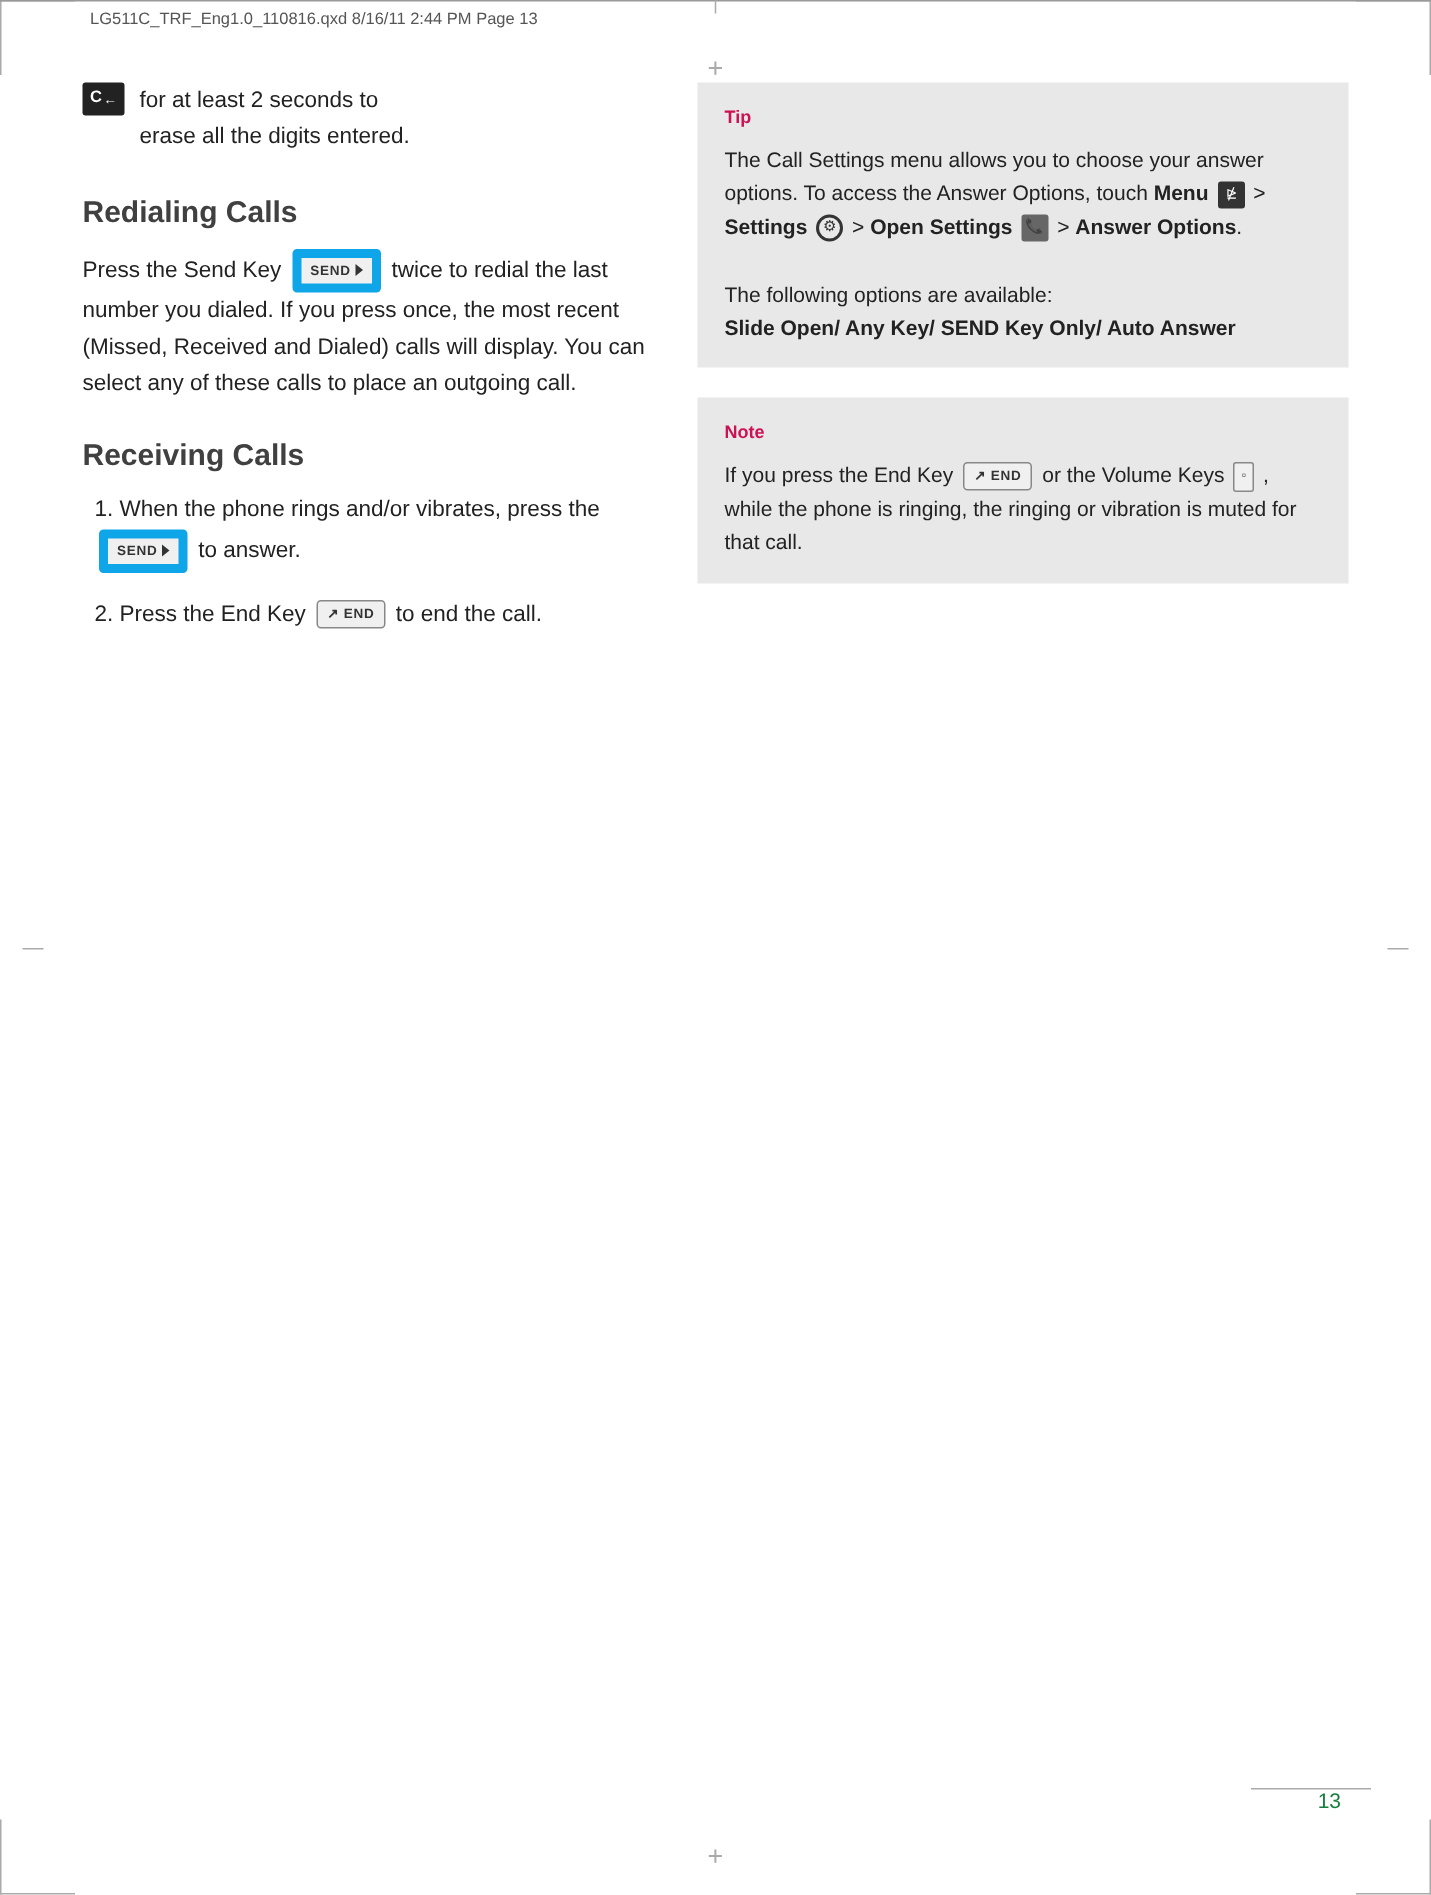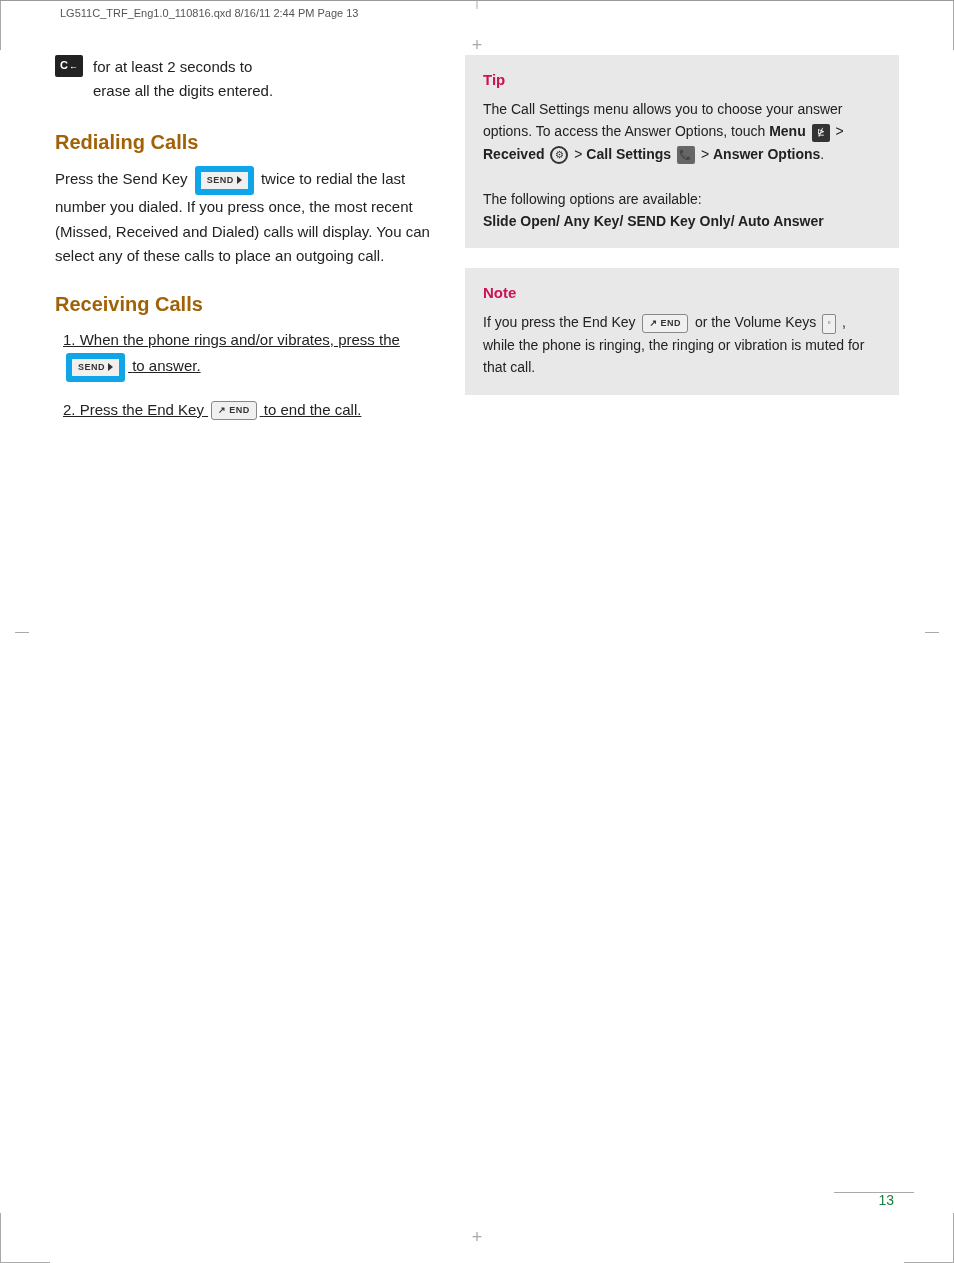--- a/index.html
+++ b/index.html
@@ -90,21 +90,21 @@
       flex-shrink: 0;
     }
 
     .intro-line {
       font-size: 15px;
       line-height: 1.6;
     }
 
     
     .section-heading {
-      color: #a16207;
+      color: #404040;
       font-size: 20px;
       font-weight: bold;
       margin-bottom: 12px;
       margin-top: 4px;
     }
 
     
     .body-text {
       font-size: 15px;
       line-height: 1.65;
@@ -163,38 +163,37 @@
       list-style: none;
       padding: 0;
     }
 
     .numbered-list li {
       display: flex;
       gap: 8px;
       margin-bottom: 16px;
       font-size: 15px;
       line-height: 1.65;
-      text-decoration: underline;
     }
 
     .list-num {
       flex-shrink: 0;
       font-weight: normal;
     }
 
     
     .tip-box {
       background: #e8e8e8;
       padding: 16px 18px;
       margin-bottom: 20px;
     }
 
     .tip-title {
       color: #cc1155;
-      font-size: 15px;
+      font-size: 12px;
       font-weight: bold;
       margin-bottom: 10px;
     }
 
     .tip-text {
       font-size: 14px;
       line-height: 1.6;
     }
 
     .tip-text strong {
@@ -426,23 +425,23 @@
 
     </div>
 
     <div class="right-column">
 
       <div class="tip-box">
         <div class="tip-title">Tip</div>
         <div class="tip-text">
           <span>The Call Settings menu allows you to choose your answer options. To access the Answer Options, touch <strong>Menu</strong> </span>
           <span class="menu-icon">⋭</span>
-          <span> &gt; <strong>Received</strong> </span>
+          <span> &gt; <strong>Settings</strong> </span>
           <span class="settings-icon">⚙</span>
-          <span> &gt; <strong>Call Settings</strong> </span>
+          <span> &gt; <strong>Open Settings</strong> </span>
           <span class="call-settings-icon">📞</span>
           <span> &gt; <strong>Answer Options</strong>.</span>
           <br><br>
           <span>The following options are available:</span>
           <br>
           <strong><span>Slide Open/ Any Key/ SEND Key Only/ Auto Answer</span></strong>
         </div>
       </div>
 
       <div class="tip-box">

